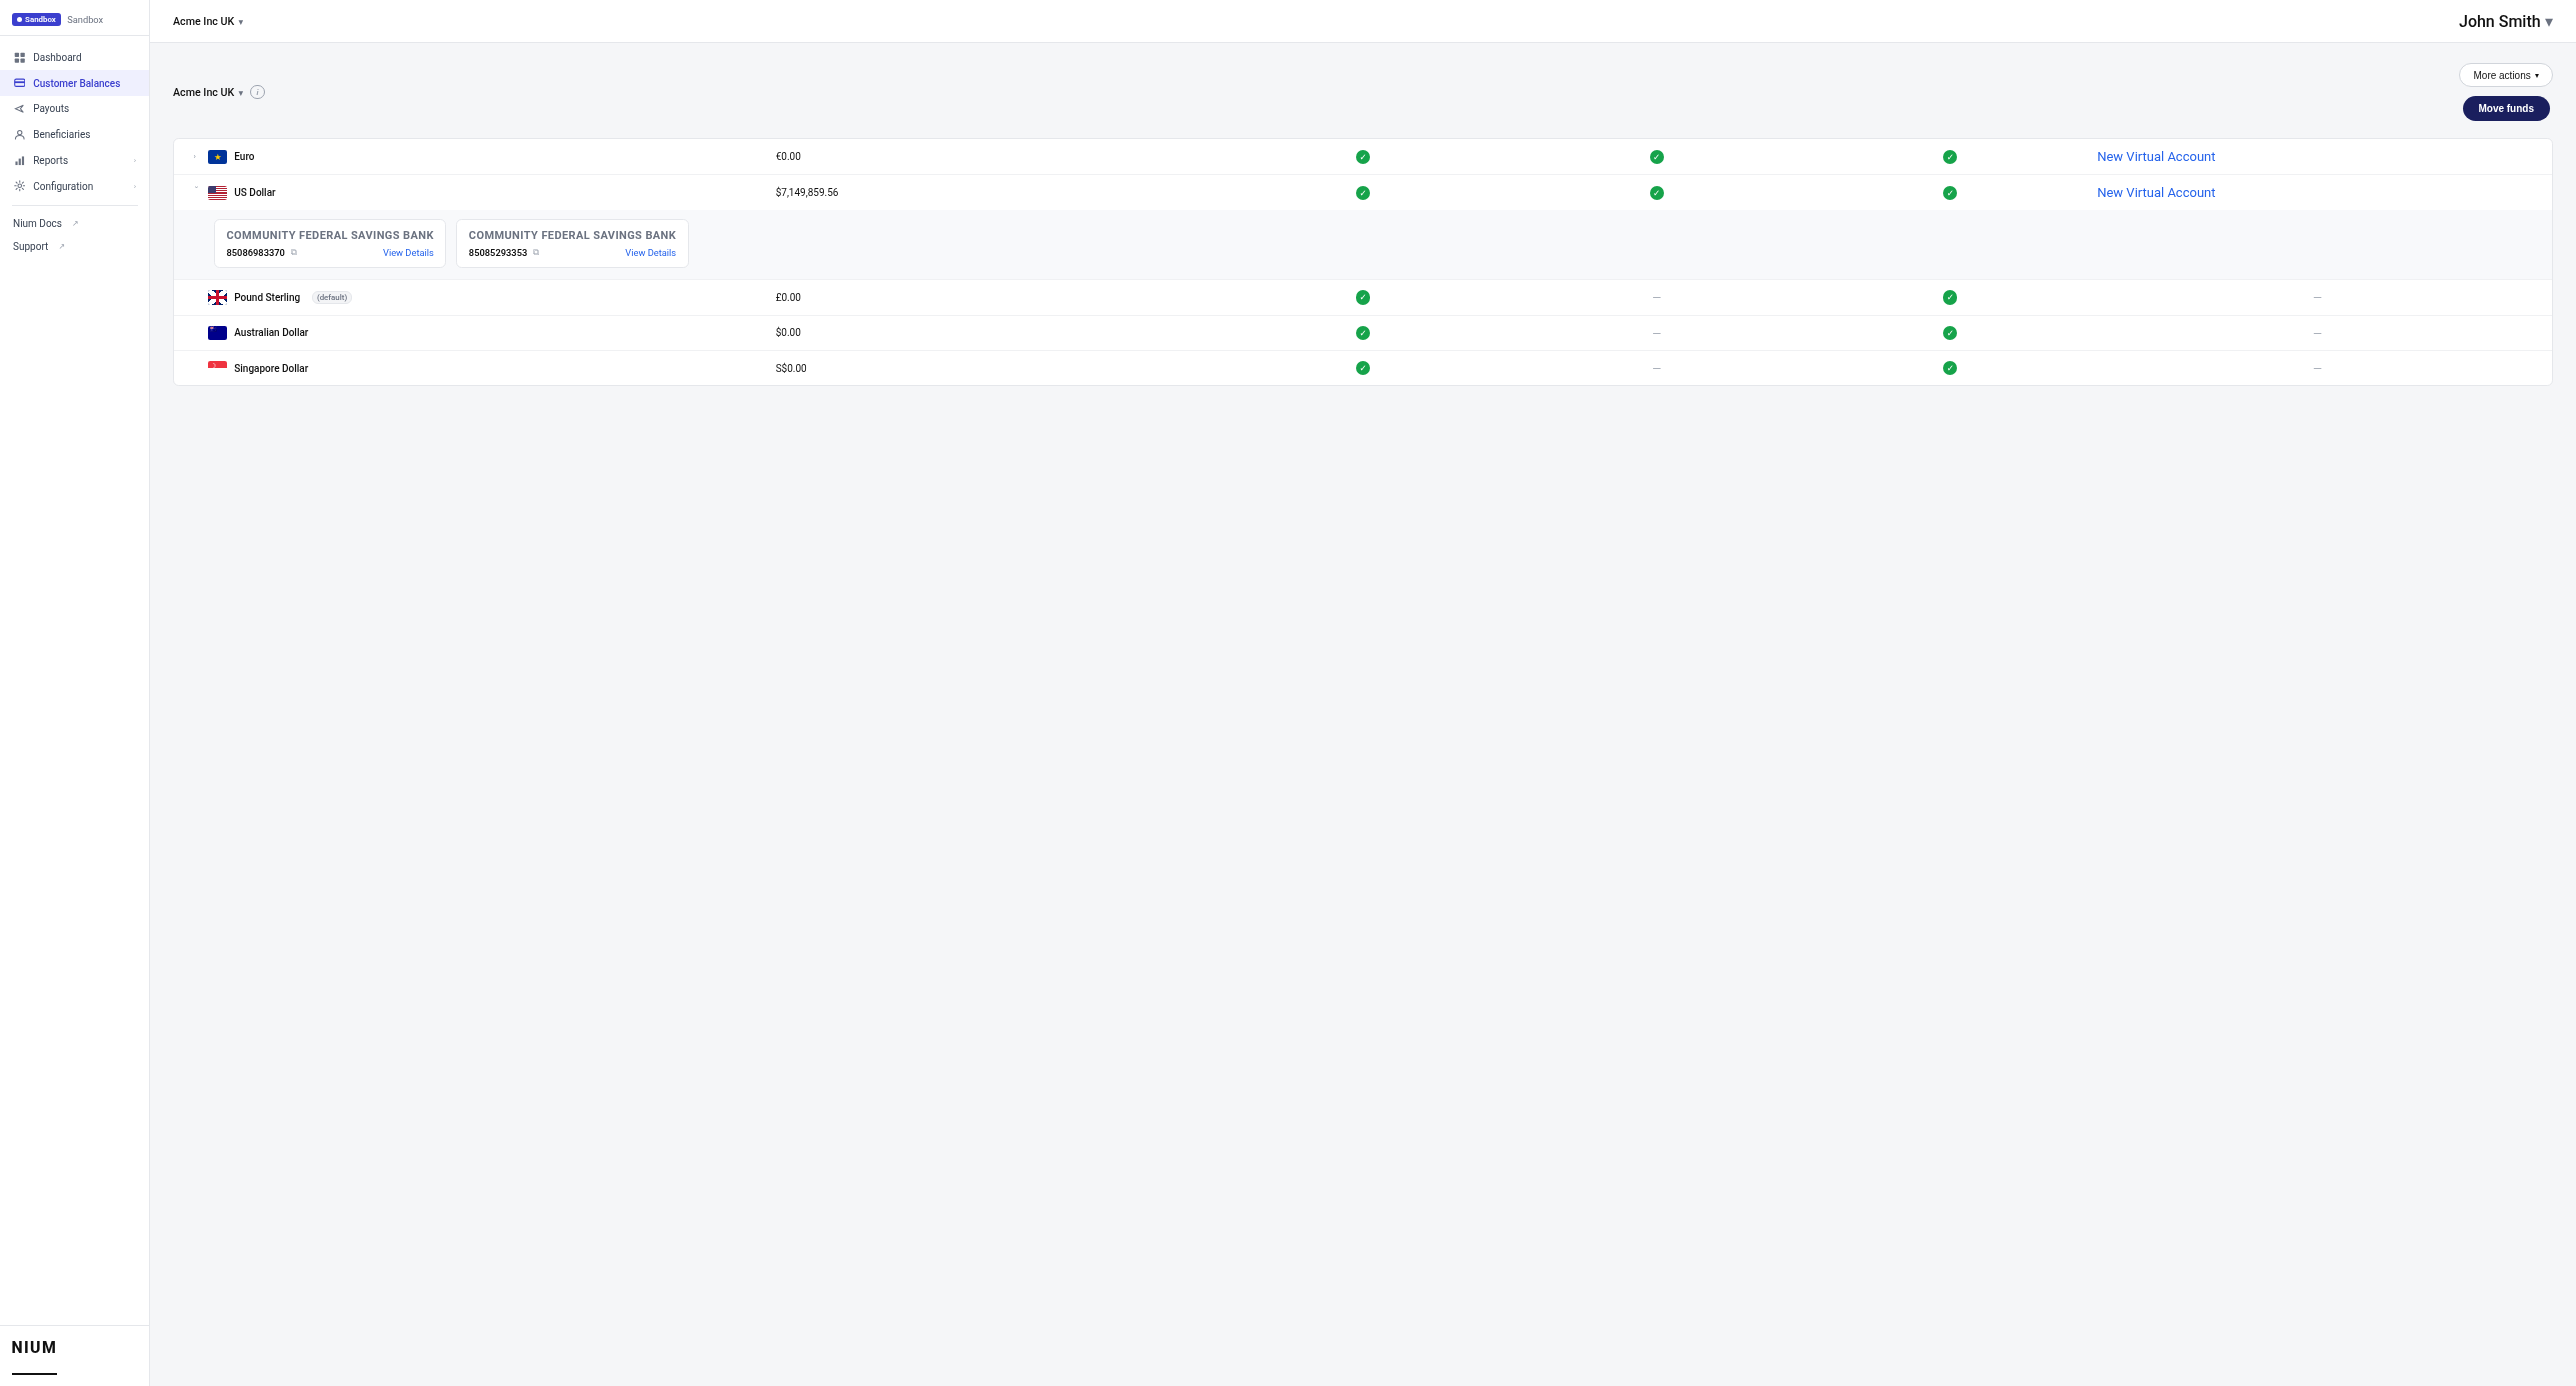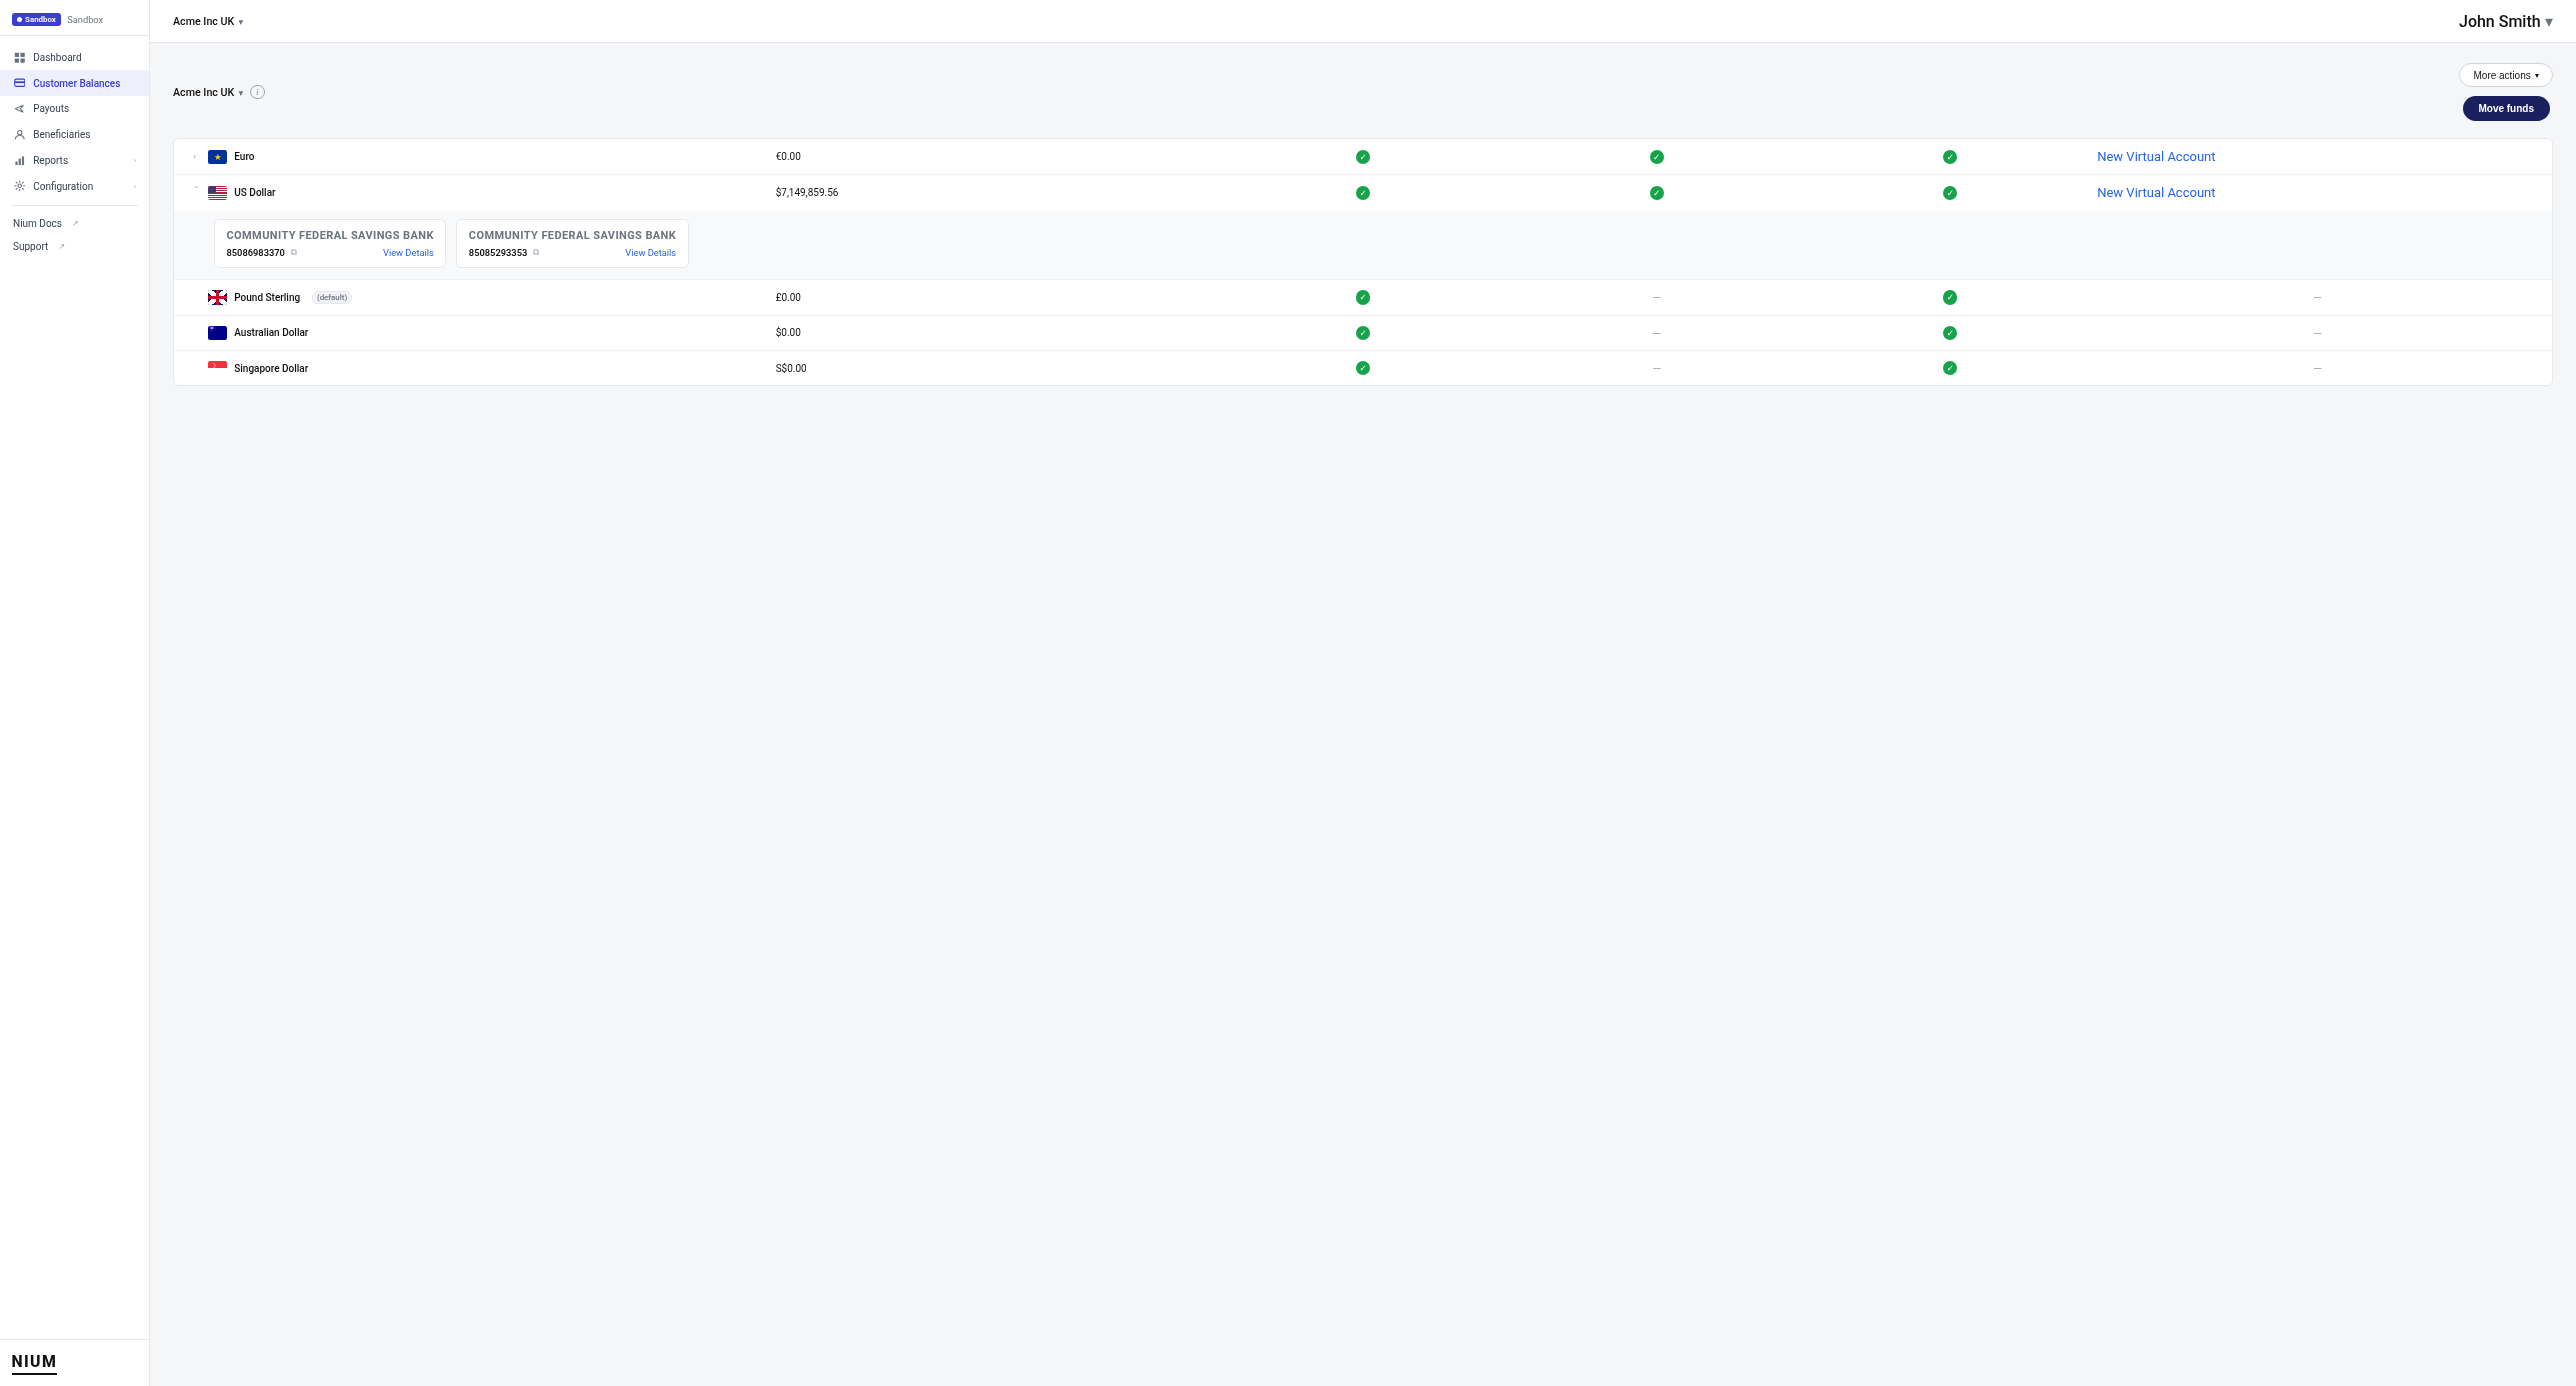--- a/index.html
+++ b/index.html
@@ -69,21 +69,21 @@
       padding: 11.5px;
       border-top: 0.7px solid #e5e7eb;
     }
     .nium-logo {
       font-size: 15.8px;
       font-weight: 800;
       letter-spacing: 1.4px;
       color: #111;
       border-bottom: 2.1px solid #111;
       display: inline-block;
-      padding-bottom: 2px;
+      padding-bottom: 16px;
     }
 
     
     .main {
       flex: 1;
       display: flex;
       flex-direction: column;
       overflow: auto;
     }
 

